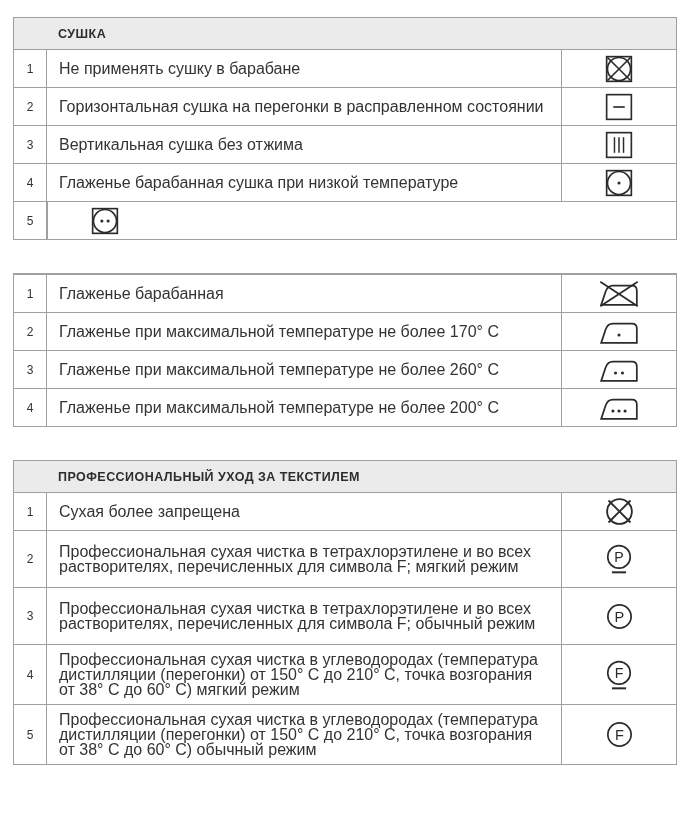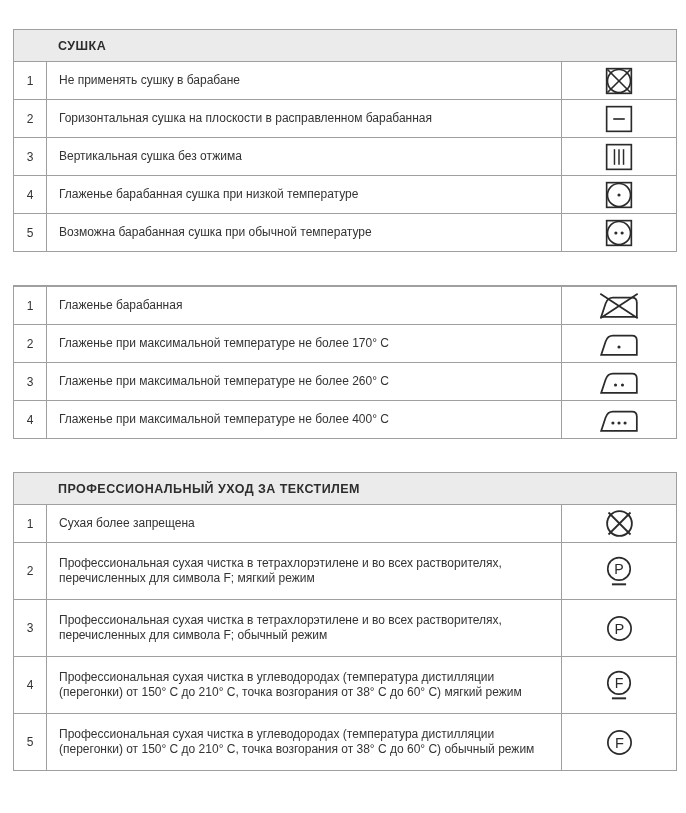--- a/index.html
+++ b/index.html
@@ -2,21 +2,21 @@
 <html><head>
 <meta charset="utf-8">
 <style>
   html,body{margin:0;padding:0;background:#ffffff;}
   body{
     width:686px;
     font-family:"Liberation Sans", sans-serif;
     color:#333333;
     -webkit-font-smoothing:antialiased;
   }
-  .page{padding:29px 9px 12px 13px;}
+  .page{padding:17px 9px 12px 13px;}
   .care-table{
     border:1px solid #9f9f9f;
     margin-bottom:33px;
     background:#ffffff;
   }
   .care-table:last-child{margin-bottom:16px;}
   .t-head{
     background:#ebebeb;
     padding:9px 12px 8px 44px;
     font-size:12.5px;
@@ -35,21 +35,21 @@
   .c-num{
     flex:0 0 32px;
     display:flex;align-items:center;justify-content:center;
     border-right:1px solid #9f9f9f;
     font-size:12px;
   }
   .c-text{
     flex:1 1 auto;
     display:flex;align-items:center;
     padding:7px 16px 7px 12px;
-    font-size:12px;
+    font-size:16px;
     line-height:15px;
   }
   .c-icon{
     flex:0 0 114px;
     border-left:1px solid #9f9f9f;
     display:flex;align-items:center;justify-content:center;
   }
   .st{fill:none;stroke:#2b2b2b;stroke-width:2px;}
   .st-thin{fill:none;stroke:#2b2b2b;stroke-width:1.8px;}
   .dot{fill:#2b2b2b;stroke:none;}
@@ -75,21 +75,21 @@
           <rect class="st" x="2" y="2" width="30" height="30"></rect>
           <circle class="st" cx="17" cy="17" r="14"></circle>
           <line class="st" x1="3" y1="3" x2="31" y2="31"></line>
           <line class="st" x1="31" y1="3" x2="3" y2="31"></line>
         </svg>
       </div>
     </div>
 
     <div class="t-row">
       <div class="c-num">2</div>
-      <div class="c-text">Горизонтальная сушка на плоскости в расправленном барабанная</div>
+      <div class="c-text">Горизонтальная сушка на перегонки в расправленном состоянии</div>
       <div class="c-icon">
         <svg width="28" height="28" viewBox="0 0 34 34">
           <rect class="st" x="2" y="2" width="30" height="30"></rect>
           <line class="st" x1="10" y1="17" x2="24" y2="17"></line>
         </svg>
       </div>
     </div>
 
     <div class="t-row">
       <div class="c-num">3</div>
@@ -111,21 +111,20 @@
         <svg width="28" height="28" viewBox="0 0 34 34">
           <rect class="st" x="2" y="2" width="30" height="30"></rect>
           <circle class="st" cx="17" cy="17" r="14"></circle>
           <circle class="dot" cx="17" cy="17" r="1.9"></circle>
         </svg>
       </div>
     </div>
 
     <div class="t-row">
       <div class="c-num">5</div>
-      <div class="c-text">Возможна барабанная сушка при обычной температуре</div>
       <div class="c-icon">
         <svg width="28" height="28" viewBox="0 0 34 34">
           <rect class="st" x="2" y="2" width="30" height="30"></rect>
           <circle class="st" cx="17" cy="17" r="14"></circle>
           <circle class="dot" cx="13.2" cy="17" r="1.9"></circle>
           <circle class="dot" cx="20.8" cy="17" r="1.9"></circle>
         </svg>
       </div>
     </div>
   </section>
@@ -162,21 +161,21 @@
         <svg width="40" height="28" viewBox="0 0 46 32">
           <path class="st" d="M 2.5 28.5 L 43.5 28.5 L 43.5 12 Q 43.5 6.5 38 6.5 L 16 6.5 Q 10 6.5 7.6 13.2 L 2.5 28.5 Z"></path>
           <circle class="dot" cx="19" cy="19.5" r="1.8"></circle>
           <circle class="dot" cx="27" cy="19.5" r="1.8"></circle>
         </svg>
       </div>
     </div>
 
     <div class="t-row">
       <div class="c-num">4</div>
-      <div class="c-text">Глаженье при максимальной температуре не более 400° C</div>
+      <div class="c-text">Глаженье при максимальной температуре не более 200° C</div>
       <div class="c-icon">
         <svg width="40" height="28" viewBox="0 0 46 32">
           <path class="st" d="M 2.5 28.5 L 43.5 28.5 L 43.5 12 Q 43.5 6.5 38 6.5 L 16 6.5 Q 10 6.5 7.6 13.2 L 2.5 28.5 Z"></path>
           <circle class="dot" cx="16" cy="19.5" r="1.8"></circle>
           <circle class="dot" cx="23" cy="19.5" r="1.8"></circle>
           <circle class="dot" cx="30" cy="19.5" r="1.8"></circle>
         </svg>
       </div>
     </div>
   </section>

